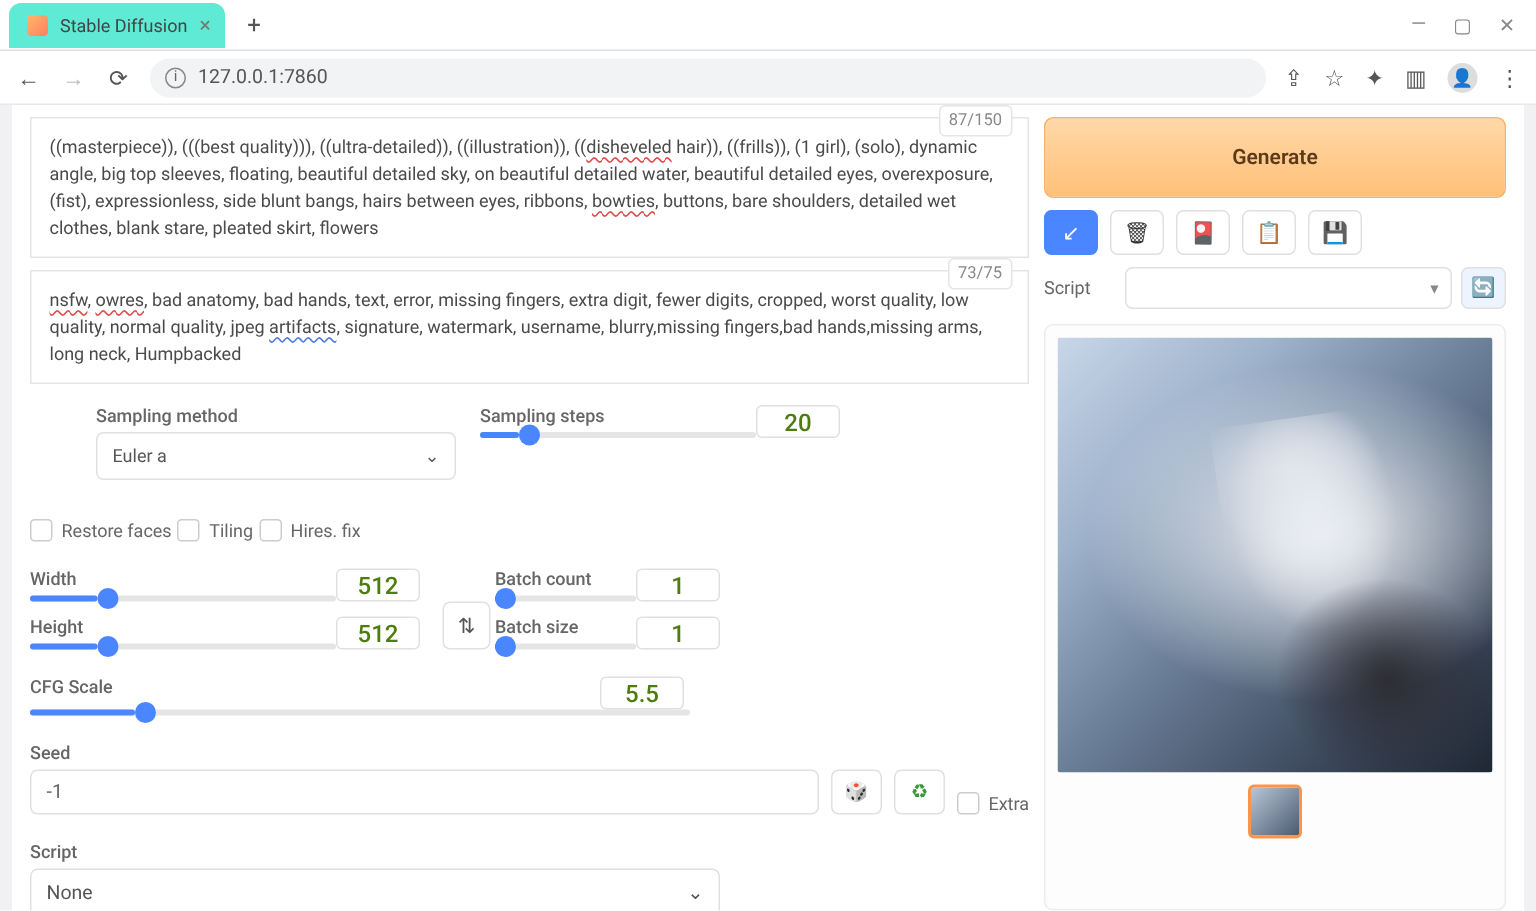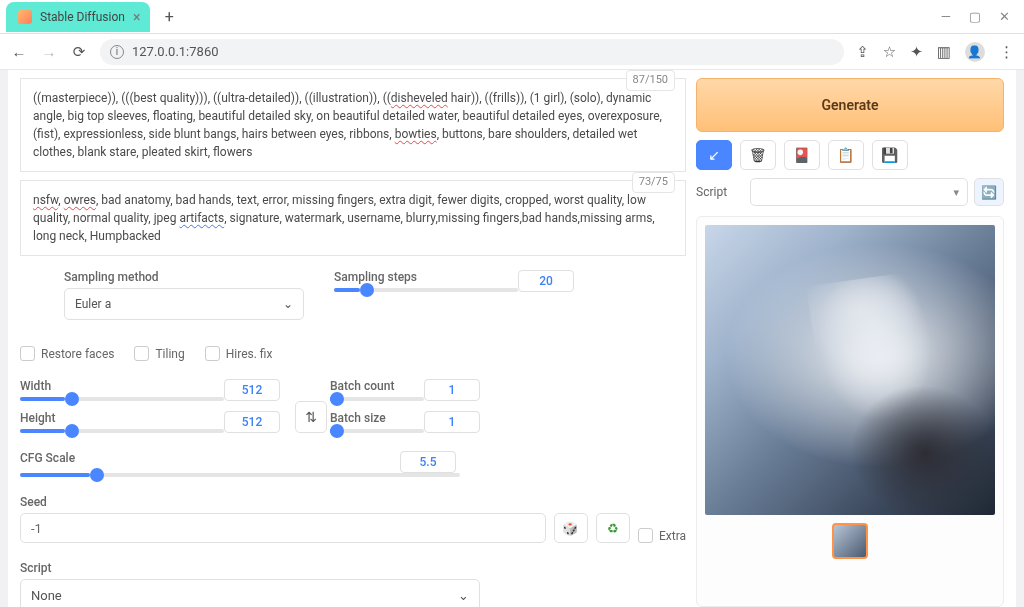--- a/index.html
+++ b/index.html
@@ -35,31 +35,31 @@
   .generate-btn { background: linear-gradient(#ffd8a8, #ffc078); border:1px solid #f6b26b; border-radius:6px; height:54px; display:flex; align-items:center; justify-content:center; color:#5b3a1a; font-weight:600; font-size:14px; cursor:pointer; }
   .iconrow { display:flex; gap:8px; }
   .iconbtn { width:36px; height:30px; border:1px solid #e0e0e0; border-radius:5px; display:flex; align-items:center; justify-content:center; background:#fff; cursor:pointer; font-size:14px; }
   .iconbtn.active { background:#4a86ff; border-color:#4a86ff; color:#fff; }
 
   .styles-row { display:flex; align-items:center; gap:6px; }
   .styles-row label { font-size:12px; color:#666; width:48px; }
   .styles-select { flex:1; height:28px; border:1px solid #e0e0e0; border-radius:5px; background:#fff; display:flex; align-items:center; justify-content:flex-end; padding-right:8px; color:#888; font-size:11px; cursor:pointer; }
   .refresh-btn { width:30px; height:28px; border:1px solid #e0e0e0; background:#eef4ff; border-radius:5px; display:flex; align-items:center; justify-content:center; color:#4a86ff; cursor:pointer; font-size:13px; }
 
-  .params { display:grid; grid-template-columns: 240px 240px; gap: 0 30px; font-size:12px; color:#555;padding-left:44px; }
+  .params { display:grid; grid-template-columns: 240px 240px; gap: 0 16px; font-size:12px; color:#555;padding-left:44px; }
   .param-group { margin-bottom: 10px; }
   .param-label { display:block; margin-bottom:4px; color:#666; font-size:12px; font-weight:500; }
   .select-ctl { width:100%; height:32px; border:1px solid #e0e0e0; border-radius:5px; background:#fff; padding:0 10px; display:flex; align-items:center; justify-content:space-between; color:#555; cursor:pointer; }
-  .numbox { float:right; width:56px; height:22px; border:1px solid #e0e0e0; border-radius:4px; background:#fff; text-align:center; font-size:12px; color:#3b82f6; display:flex; align-items:center; justify-content:center; }
+  .numbox { float:right; width:56px; height:22px; border:1px solid #e0e0e0; border-radius:4px; background:#fff; text-align:center; font-size:16px; color:#4d7c0f; display:flex; align-items:center; justify-content:center; }
   .slider-row { display:flex; align-items:center; gap:8px; margin-top:4px; }
   .slider-track { flex:1; height:4px; background:#e5e5e5; border-radius:2px; position:relative; cursor:pointer; }
   .slider-thumb { position:absolute; top:-5px; width:14px; height:14px; background:#4a86ff; border-radius:50%; }
   .slider-fill { position:absolute; height:4px; background:#4a86ff; border-radius:2px; left:0; }
 
-  .check-row { display:flex; gap:20px; margin:8px 0 10px 0; }
+  .check-row { display:flex; gap:4px; margin:8px 0 10px 0; }
   .check { display:flex; align-items:center; gap:6px; color:#666; font-size:12px; }
   .check .box { width:15px; height:15px; border:1px solid #ccc; border-radius:3px; background:#fff; cursor:pointer; }
 
   .swap-btn { width:32px; height:32px; border:1px solid #e0e0e0; border-radius:5px; background:#fff; display:flex; align-items:center; justify-content:center; cursor:pointer; font-size:14px; color:#555; position:absolute; }
 
   .seed-row { display:flex; gap:8px; align-items:flex-end; }
   .seed-input { flex:1; height:30px; border:1px solid #e0e0e0; border-radius:5px; background:#fff; padding:0 10px; color:#666; display:flex; align-items:center; }
   .mini-btn { width:34px; height:30px; border:1px solid #e0e0e0; border-radius:5px; background:#fff; display:flex; align-items:center; justify-content:center; cursor:pointer; }
 
   .output-panel { flex:1; border:1px solid #ececec; border-radius:6px; padding:8px; position:relative; display:flex; flex-direction:column; align-items:center; background:#fdfdfd; margin-top:2px; }

